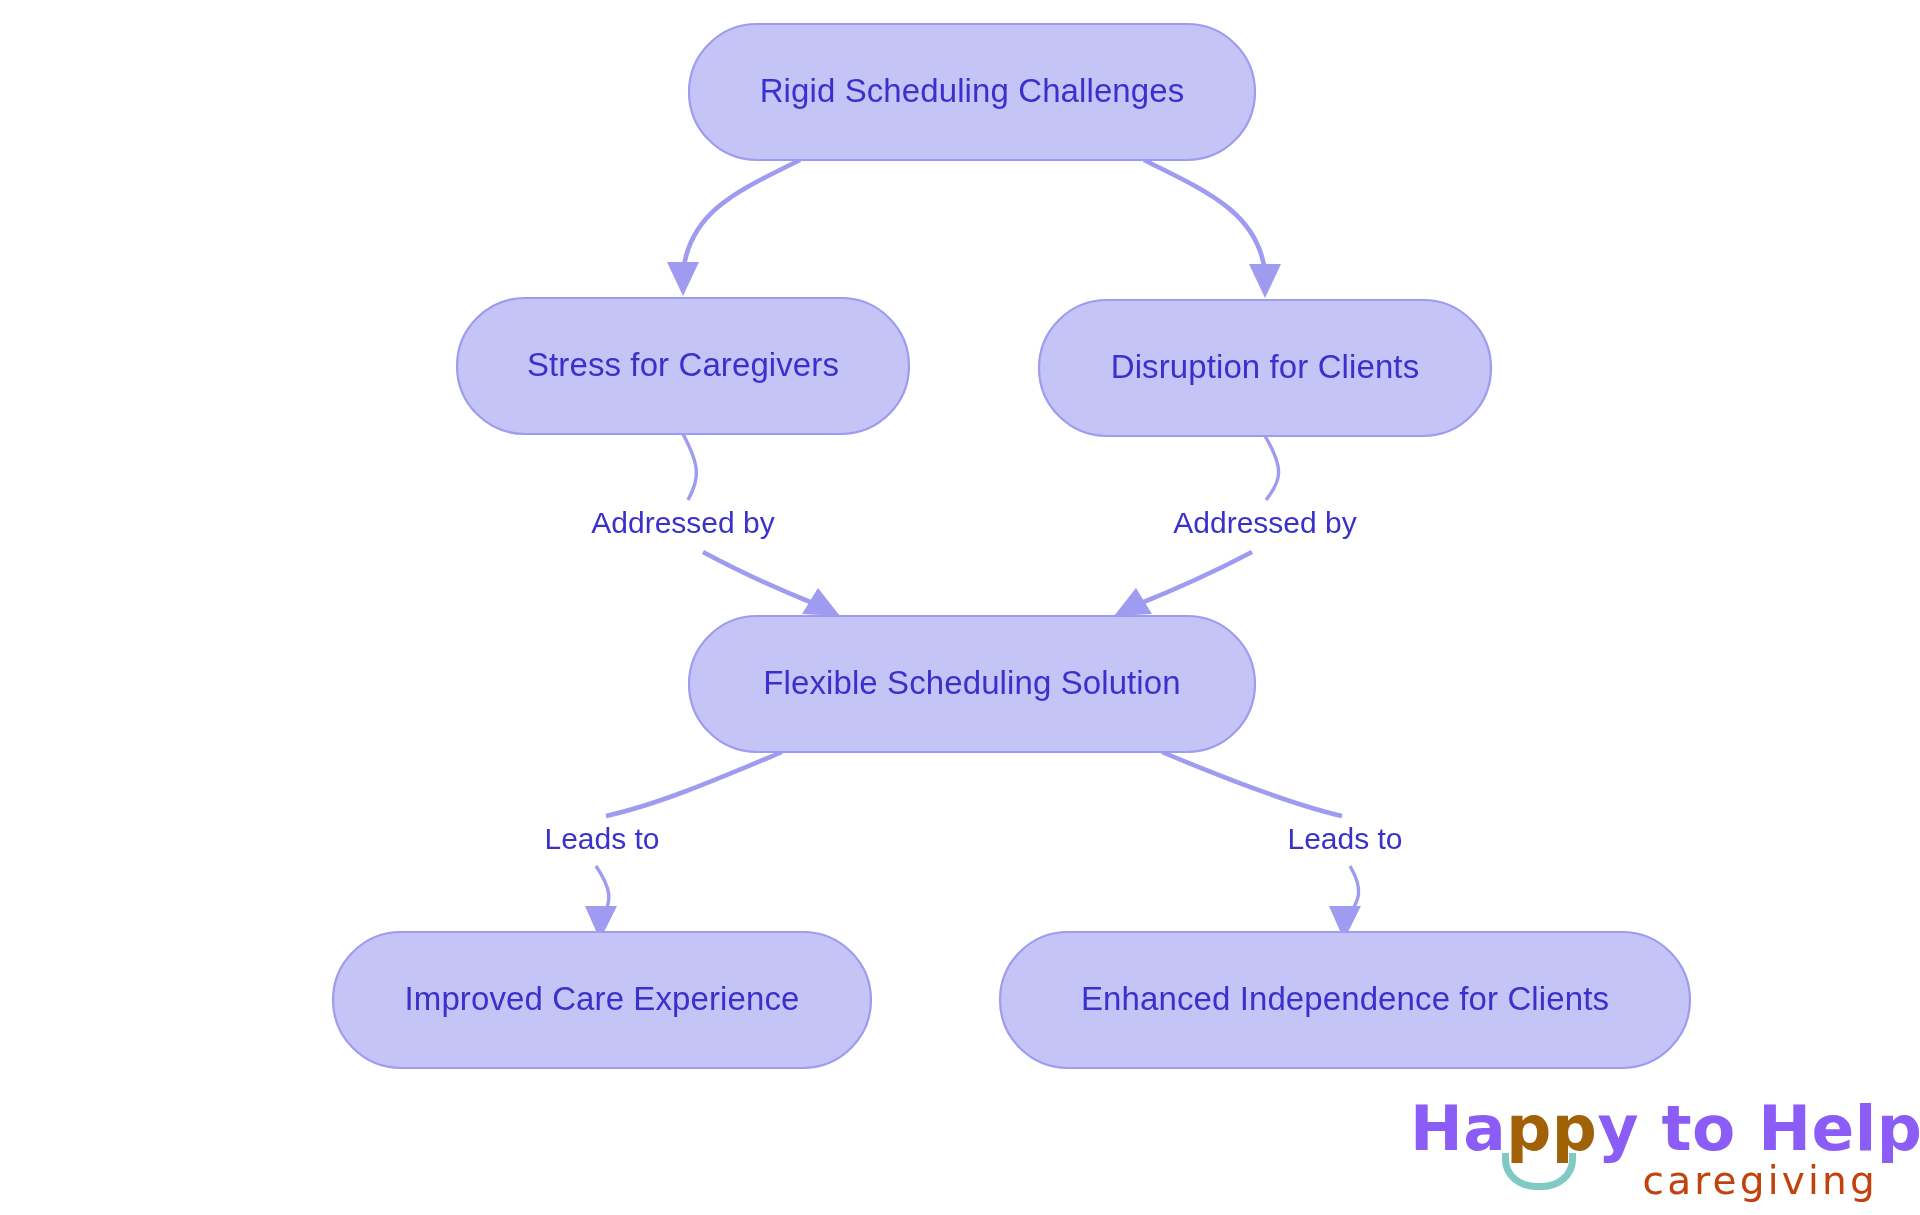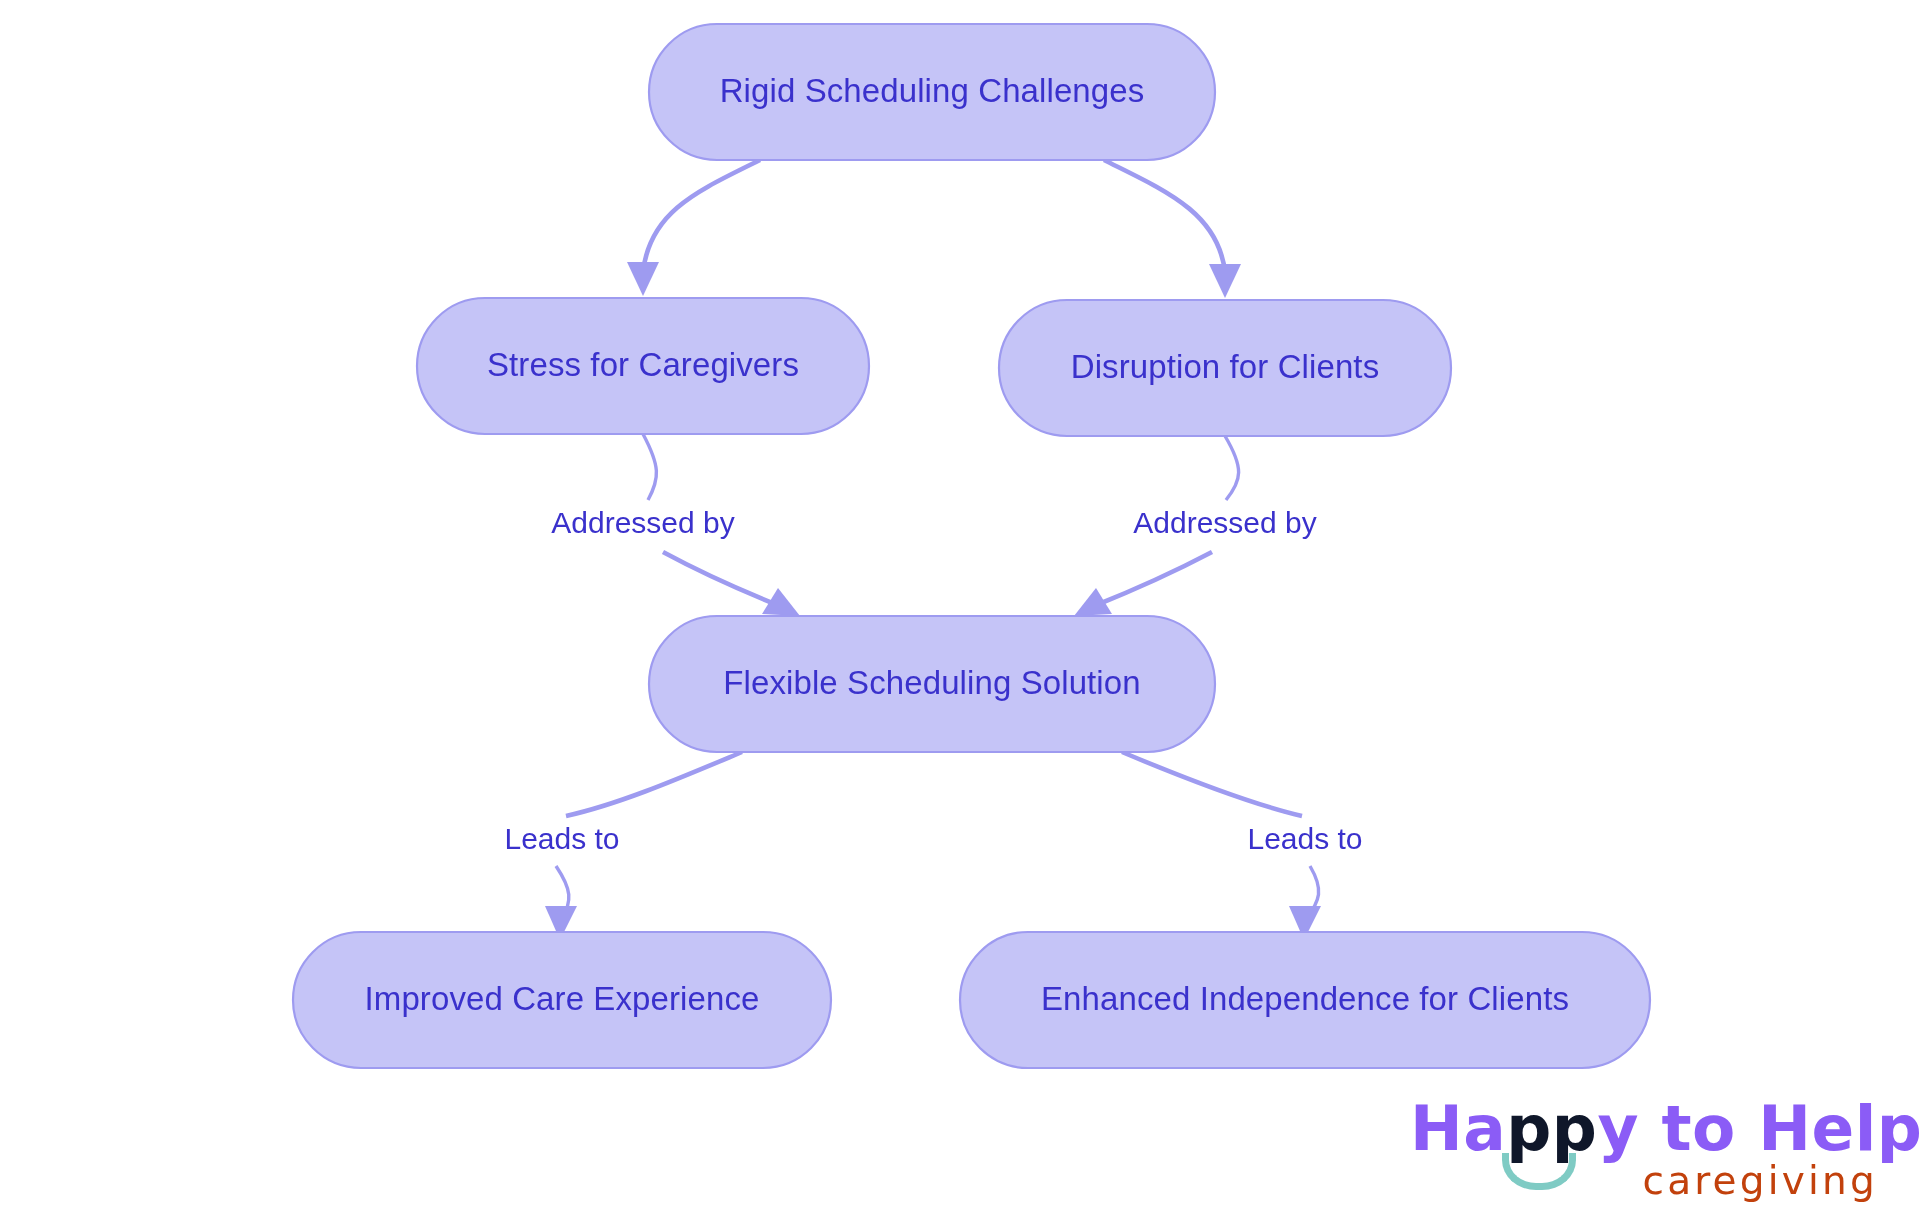--- a/index.html
+++ b/index.html
@@ -10,20 +10,21 @@
   body {
     width: 1920px;
     height: 1215px;
     font-family: "Liberation Sans", sans-serif;
     overflow: hidden;
     position: relative;
   }
   #flow-root {
     position: absolute;
     inset: 0;
+    margin-left: 40px;
   }
   svg.flow-canvas {
     display: block;
     width: 1920px;
     height: 1215px;
   }
   .node-shape {
     fill: #c5c4f7;
     stroke: #9e9bf0;
     stroke-width: 2.2;
@@ -73,21 +74,21 @@
     left: 0;
     top: 0;
     font-family: "DejaVu Sans", sans-serif;
     font-weight: bold;
     font-size: 63px;
     letter-spacing: 0.5px;
     white-space: nowrap;
     line-height: 1;
   }
   .logo-coral { color: #8b5cf6; }
-  .logo-teal  { color: #0f172a; text-align: center; }
+  .logo-teal  { color: #a16207; text-align: center; }
   .logo-smile {
     position: absolute;
     left: 92px;
     top: 56px;
     width: 60px;
     height: 30px;
     border: 7px solid #7fcbc4;
     border-top: none;
     border-bottom-left-radius: 34px 30px;
     border-bottom-right-radius: 34px 30px;

